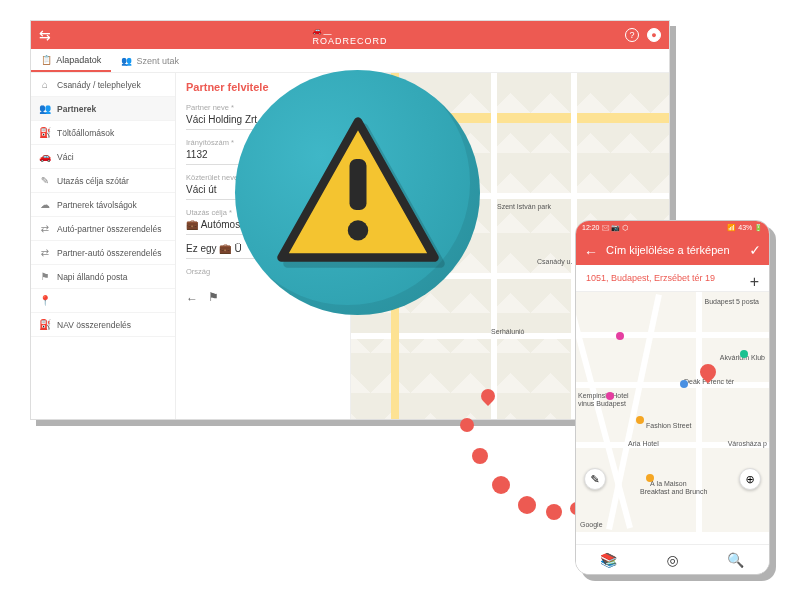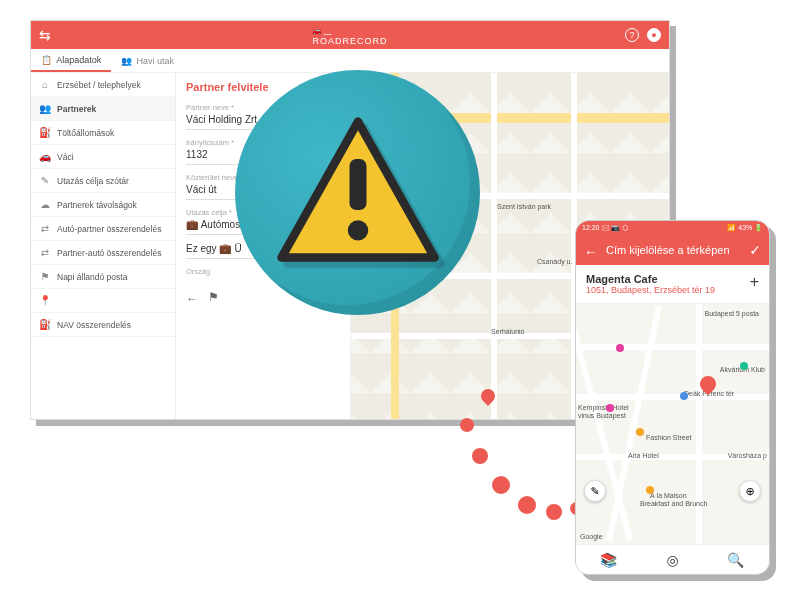--- a/index.html
+++ b/index.html
@@ -132,28 +132,28 @@
       <span class="circle solid">●</span>
     </span>
   </div>
   <div class="tabs">
     <div class="tab active">
       <span>📋</span>
       <span>Alapadatok</span>
     </div>
     <div class="tab">
       <span>👥</span>
-      <span>Havi utak</span>
+      <span>Szent utak</span>
     </div>
   </div>
   <div class="desktop-body">
     <div class="sidebar">
       <div class="side-item">
           <span class="ico">⌂</span>
-          <span>Erzsébet / telephelyek</span>
+          <span>Csanády / telephelyek</span>
         </div>
       <div class="side-item active">
           <span class="ico">👥</span>
           <span>Partnerek</span>
         </div>
       <div class="side-item">
           <span class="ico">⛽</span>
           <span>Töltőállomások</span>
         </div>
       <div class="side-item">
@@ -238,21 +238,20 @@
     <span>12:20 🖂 📷 ⬡</span>
     <span>📶 43% 🔋</span>
   </div>
   <div class="phone-header">
     <span class="back">←</span>
     <span>Cím kijelölése a térképen</span>
     <span class="check">✓</span>
   </div>
   <div class="phone-card">
     <span class="plus">+</span>
-    <div class="title">Magenta Cafe</div>
     <div class="sub">1051, Budapest, Erzsébet tér 19</div>
   </div>
   <div class="phone-map">
     <div class="road-h" style="top:40px"></div>
     <div class="road-h" style="top:90px"></div>
     <div class="road-h" style="top:150px"></div>
     <div class="road-v" style="left:55px;transform:rotate(12deg)"></div>
     <div class="road-v" style="left:120px"></div>
     <div class="road-v" style="left:20px;transform:rotate(-15deg)"></div>
     <div class="lbl" style="top:6px;right:10px">Budapest 5 posta</div>

